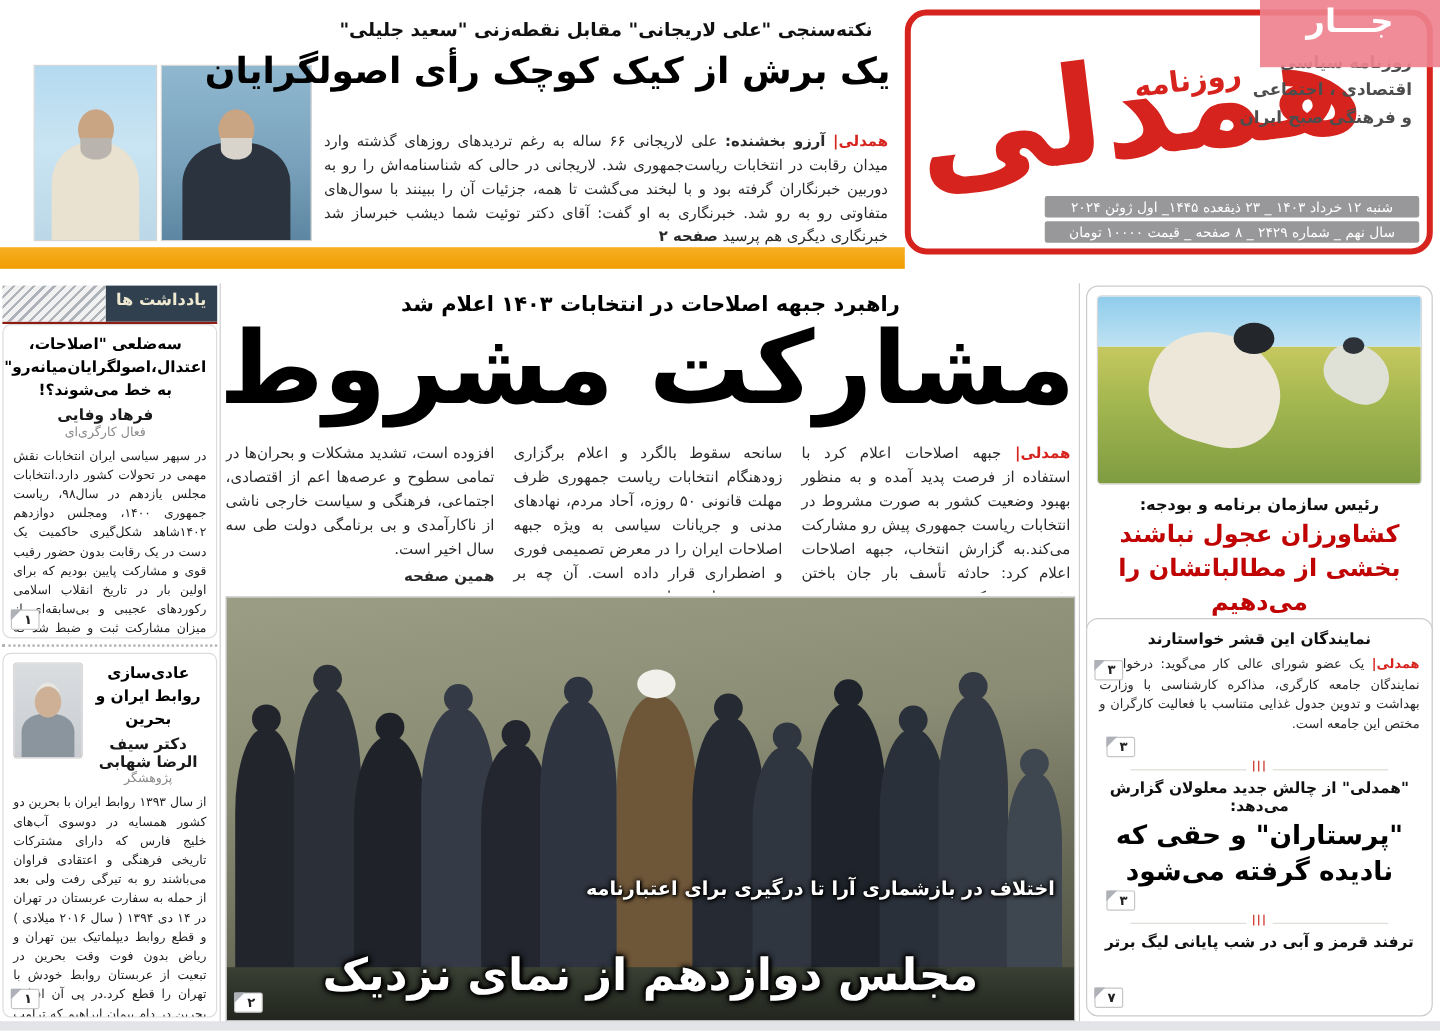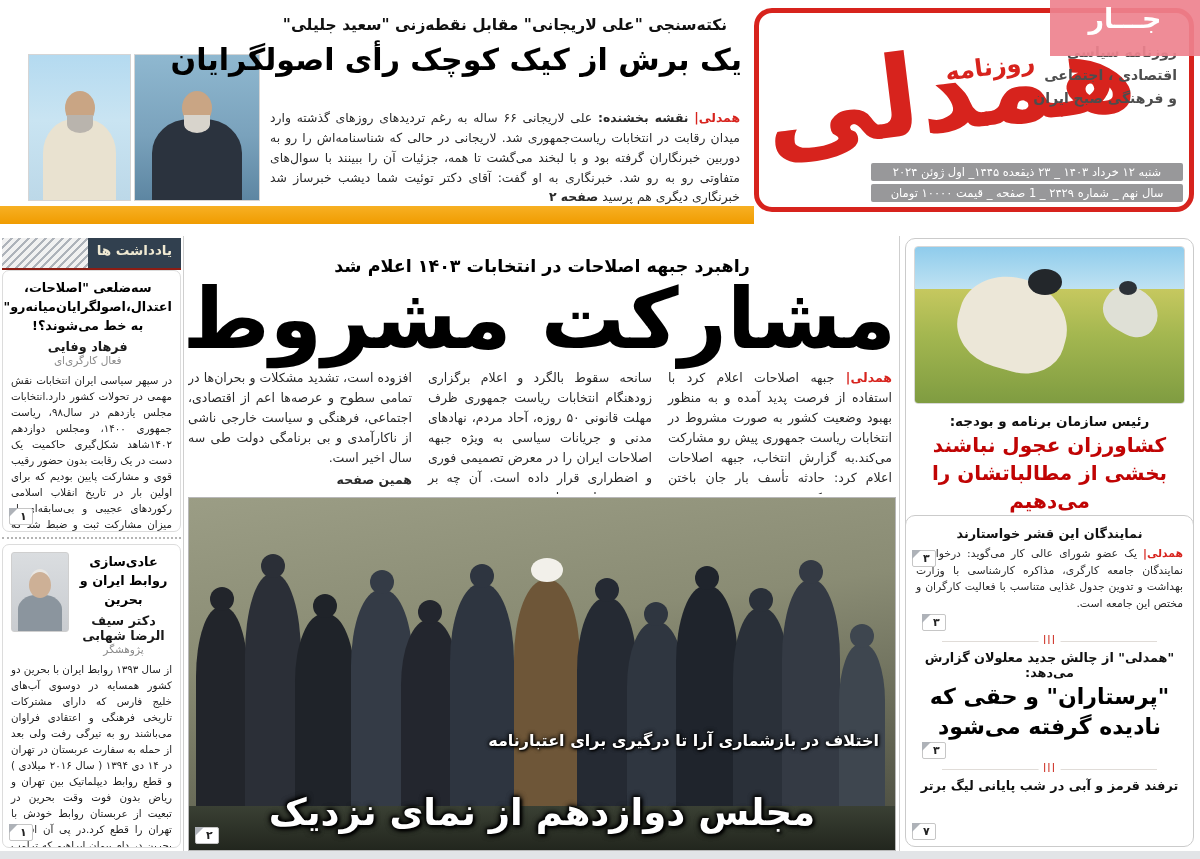--- a/index.html
+++ b/index.html
@@ -93,21 +93,21 @@
   .ap2{ background:linear-gradient(180deg,#dadde0 0%,#c9ccd0 100%); }
   .ap-body{ position:absolute; bottom:0; left:10%; width:80%; height:46%; border-radius:40% 40% 0 0; }
   .ap2 .ap-body{ background:#8b959e; }
   .ap-head{ position:absolute; bottom:42%; left:50%; transform:translateX(-50%);
     width:22px; height:26px; border-radius:50%; background:#c9a98c; }
   .ap2 .ap-head{ background:#cdb096; box-shadow:0 -4px 0 -1px #e8e6e2; }
   .note-body{ margin-top:6px; font-size:10.3px; line-height:1.56; text-align:justify; color:#1c1c1c; }
 
   
   .main-story{ position:absolute; left:188px; top:234px; width:708px; height:260px; }
-  .ms-kicker{ text-align:center; font-size:17.5px; font-weight:bold; margin-top:22px; color:#000; }
+  .ms-kicker{ text-align:center; font-size:17.5px; font-weight:bold; margin-top:10px; color:#000; }
   .ms-headline{ text-align:center; font-size:84px; font-weight:bold; color:#000;
     line-height:1.12; white-space:nowrap; margin-top:-4px; letter-spacing:-2px; }
   .ms-cols{ position:absolute; left:0; right:4px; top:134px; height:126px;
     display:flex; gap:16px; overflow:hidden; }
   .ms-col{ flex:1; font-size:12.5px; line-height:1.6; text-align:justify; color:#2a2a2a; }
   .samepage{ font-weight:bold; text-align:right; margin-top:2px; }
 
   
   .parliament{ position:absolute; left:188px; top:497px; width:708px; height:354px;
     border:1px solid #b8b8b8; overflow:hidden;
@@ -195,39 +195,39 @@
   </div>
   <div class="photo-frame ph-larijani">
     <div class="p-body"></div>
       <div class="p-head"></div>
       <div class="p-beard"></div>
   </div>
   <div class="ts-kicker">نکته‌سنجی "علی لاریجانی" مقابل نقطه‌زنی "سعید جلیلی"</div>
   <h1 class="ts-headline">یک برش از کیک کوچک رأی اصولگرایان</h1>
   <p class="ts-body">
     <span class="lead-tag">همدلی|</span>
-    <span class="lead-author">نقشه بخشنده:</span>
+    <span class="lead-author">آرزو بخشنده:</span>
     <span>علی لاریجانی ۶۶ ساله به رغم تردیدهای روزهای گذشته وارد میدان رقابت در انتخابات ریاست‌جمهوری شد. لاریجانی در حالی که شناسنامه‌اش را رو به دوربین خبرنگاران گرفته بود و با لبخند می‌گشت تا همه، جزئیات آن را ببینند با سوال‌های متفاوتی رو به رو شد. خبرنگاری به او گفت: آقای دکتر توئیت شما دیشب خبرساز شد خبرنگاری دیگری هم پرسید</span>
     <span class="pageref">صفحه ۲</span>
   </p>
 </section>
 
 <div class="orange-bar"></div>
 
 <section class="masthead">
   <span class="logo-main">همدلی</span>
   <span class="logo-sub">روزنامه</span>
   <div class="tagline">
     <div>روزنامه سیاسی</div>
     <div>اقتصادی ، اجتماعی</div>
     <div>و فرهنگی صبح ایران</div>
   </div>
   <div class="datebar">
     <div>شنبه ۱۲ خرداد ۱۴۰۳ _ ۲۳ ذیقعده ۱۴۴۵_ اول ژوئن ۲۰۲۴</div>
-    <div>سال نهم _ شماره ۲۴۲۹ _ 1 صفحه _ قیمت ۱۰۰۰۰ تومان</div>
+    <div>سال نهم _ شماره ۲۴۲۹ _ ۸ صفحه _ قیمت ۱۰۰۰۰ تومان</div>
   </div>
 </section>
 
 <div class="vline v1"></div>
 <div class="vline v2"></div>
 <div class="bottom-strip"></div>
 
 <div class="sidebar-header">
   <span class="sb-label">یادداشت ها</span>
   <span class="sb-hatch"></span>

